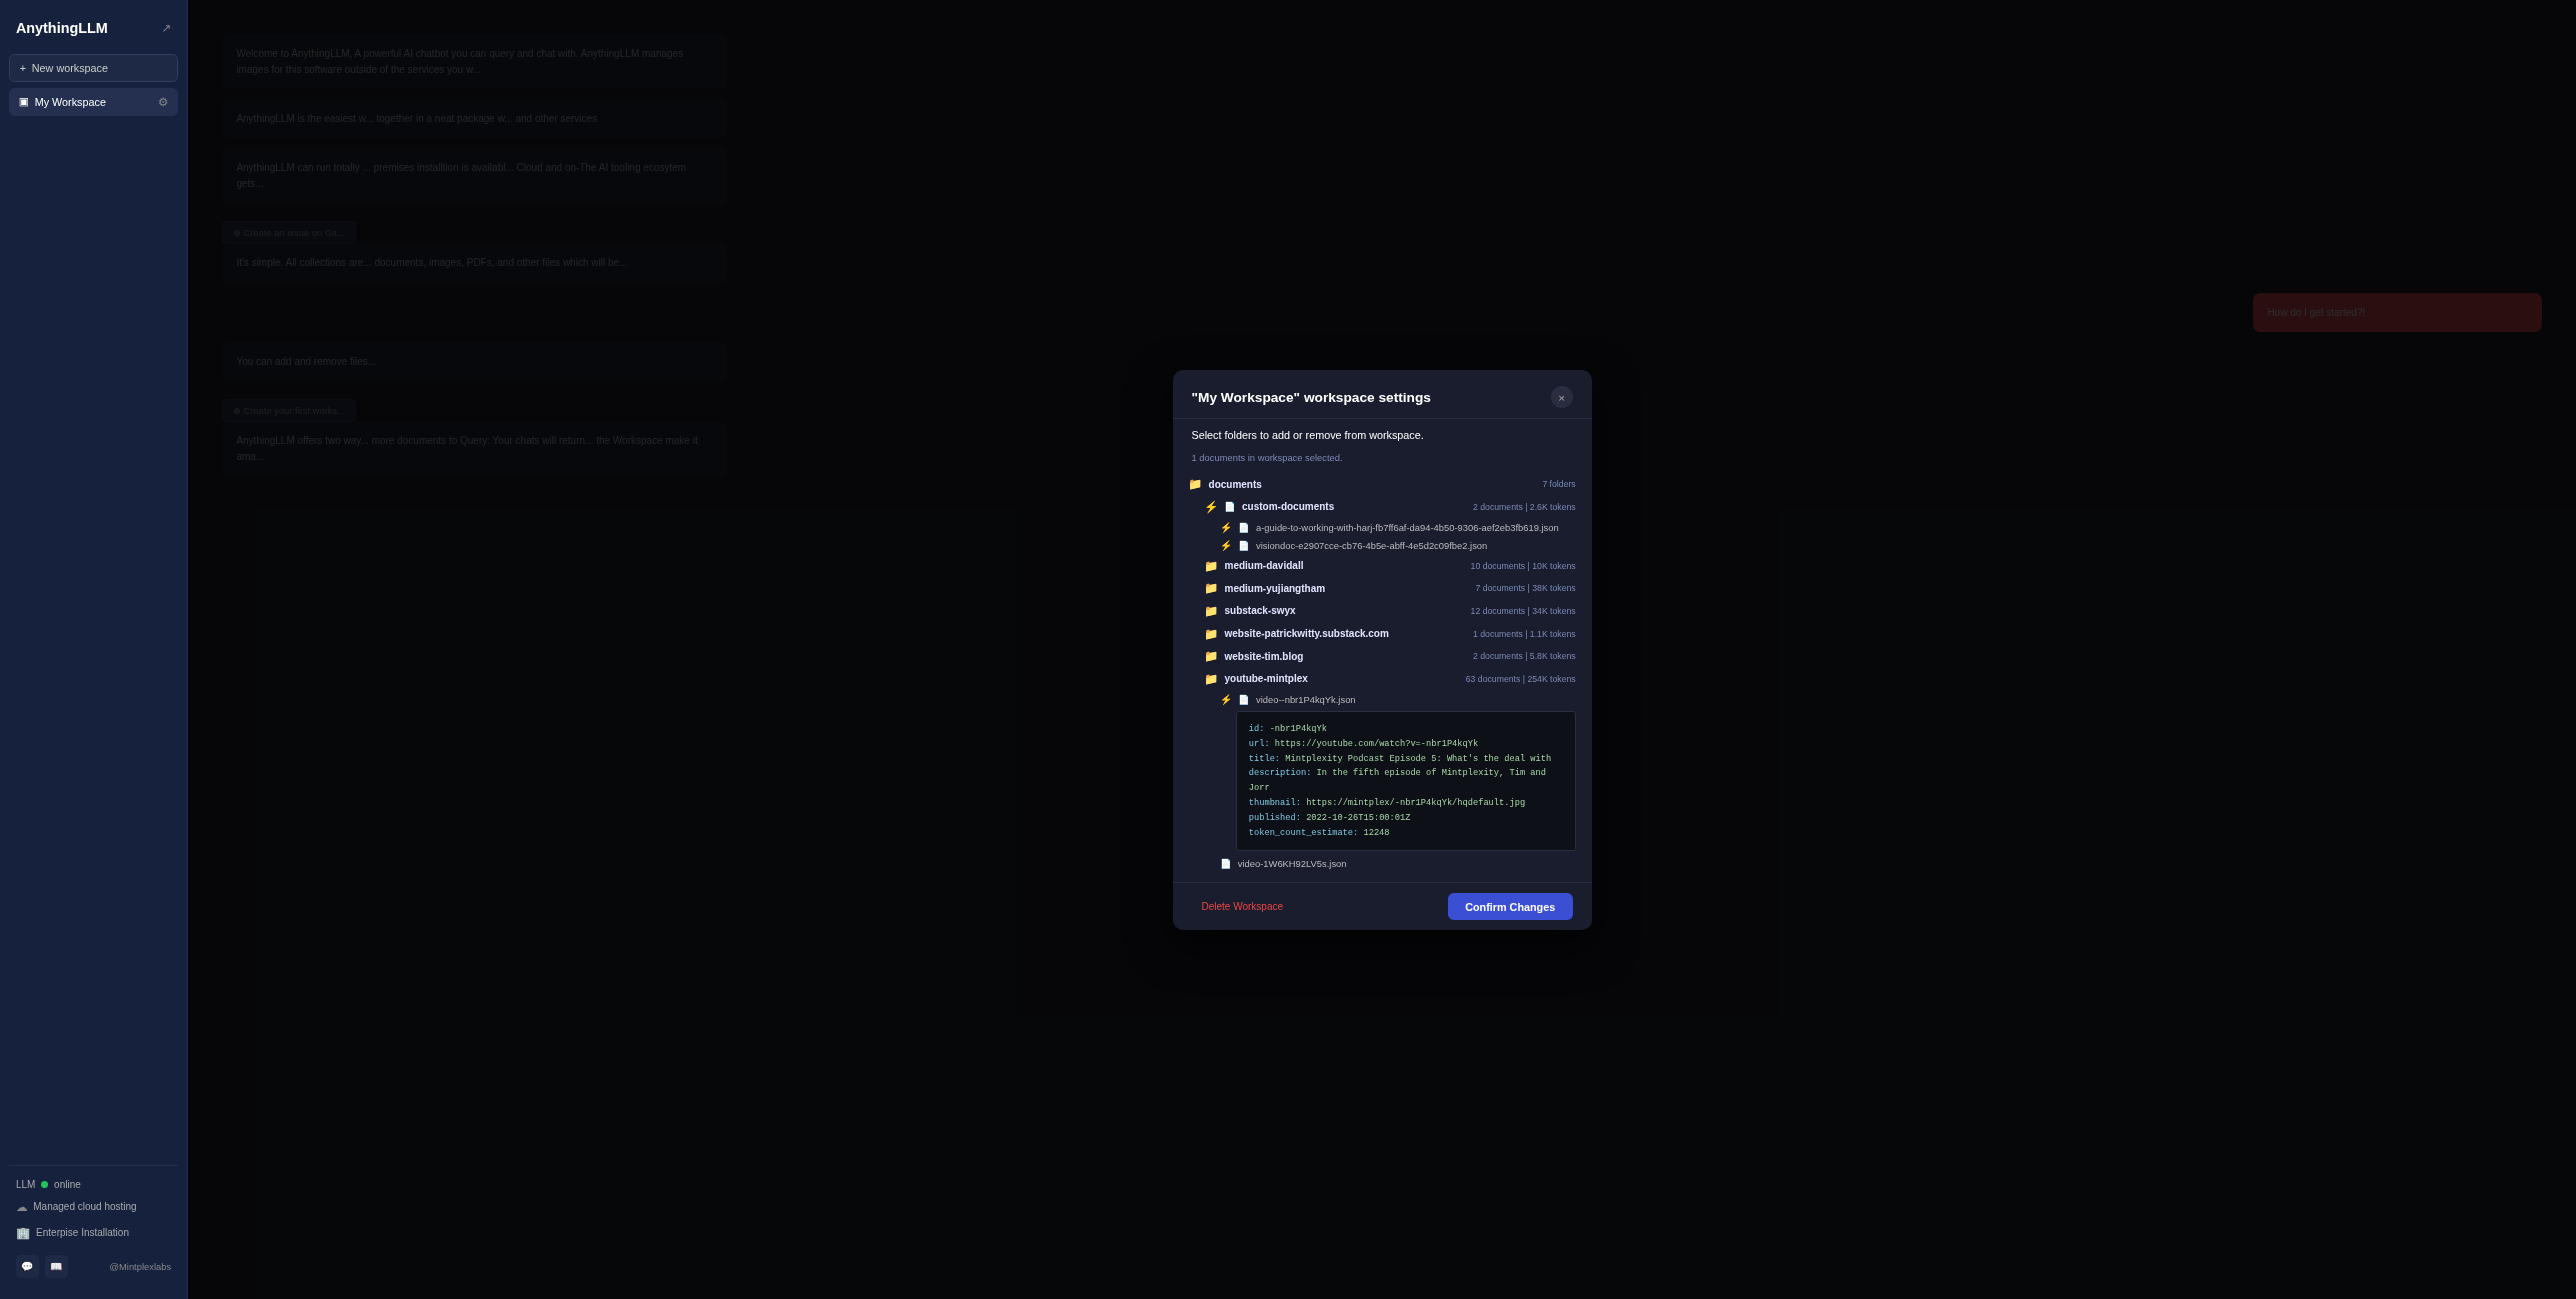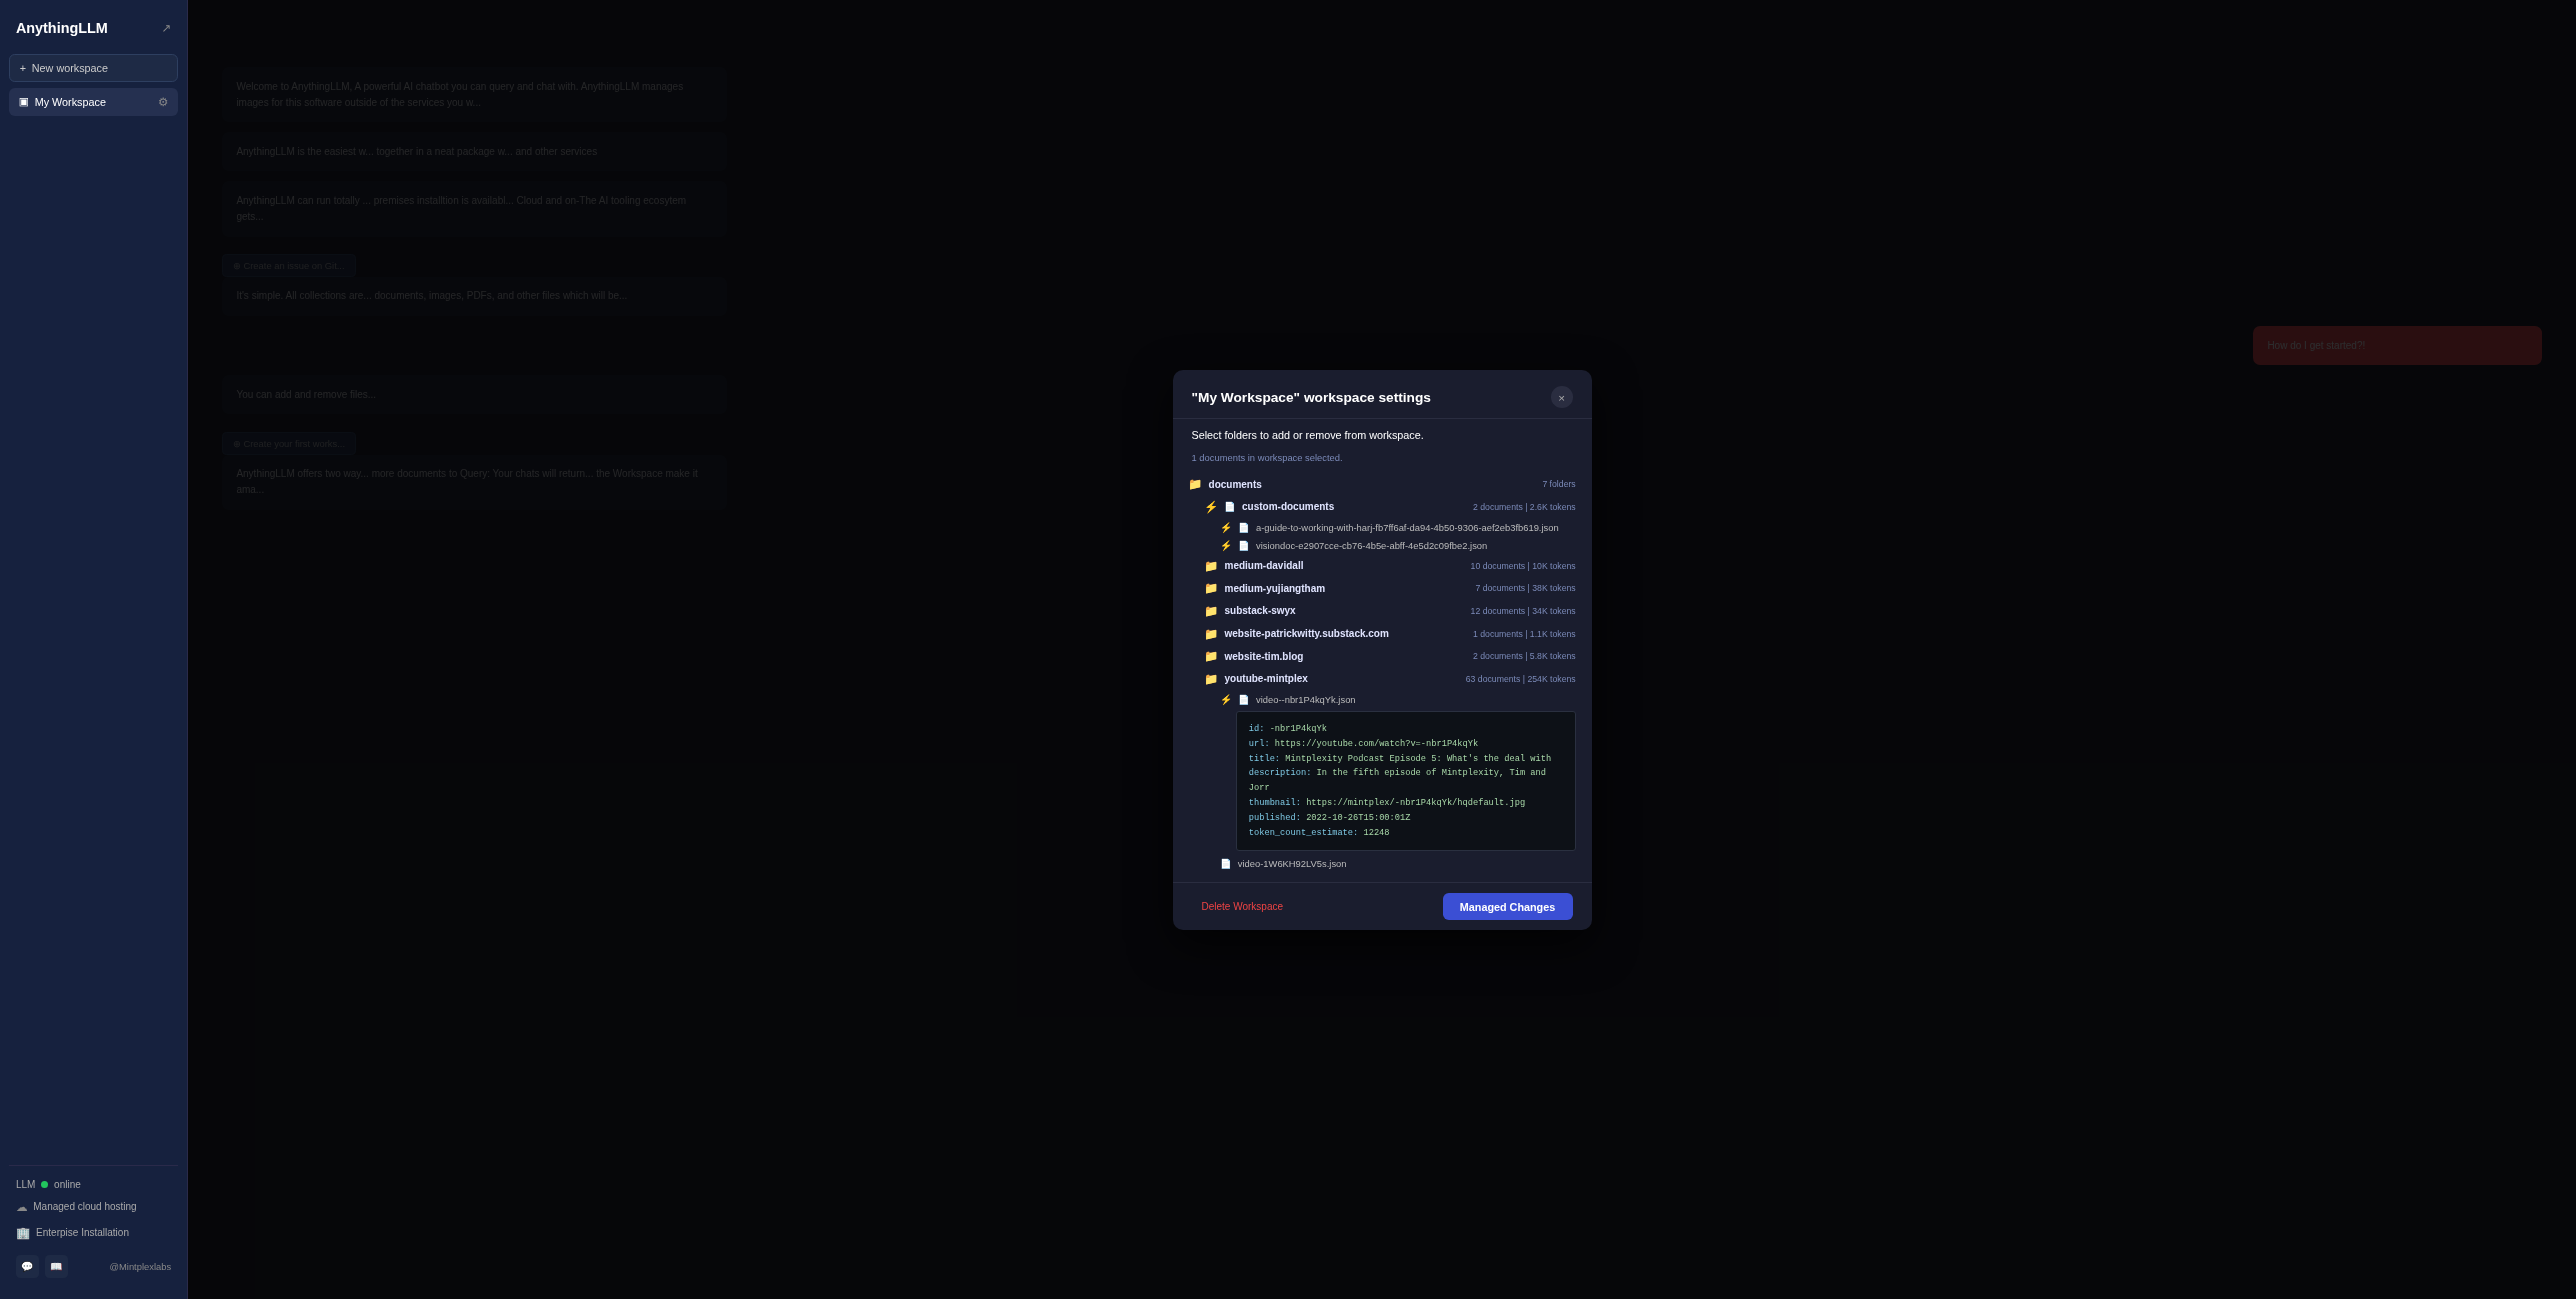--- a/index.html
+++ b/index.html
@@ -340,21 +340,20 @@
     }
 
     
     .bg-content {
       position: absolute;
       inset: 0;
       padding: 34px;
       overflow: hidden;
       opacity: 0.4;
       pointer-events: none;
-      margin-top: 33px;
     }
 
     .chat-bubble {
       background: #1a1d2e;
       border-radius: 7.2px;
       padding: 11.6px 14.4px;
       margin-bottom: 10px;
       color: #ccc;
       font-size: 10px;
       line-height: 1.6;
@@ -540,19 +539,19 @@
               <span class="file-icon" style="font-size:9.4px;color:#7b8ab8;">📄</span>
               <span>video-1W6KH92LV5s.json</span>
             </div>
           </div>
 
         </div>
       </div>
 
       <div class="modal-footer">
         <button class="btn-delete">Delete Workspace</button>
-        <button class="btn-confirm">Managed Changes</button>
+        <button class="btn-confirm">Confirm Changes</button>
       </div>
 
     </div>
   </div>
 </div>
 
 
 </body></html>

